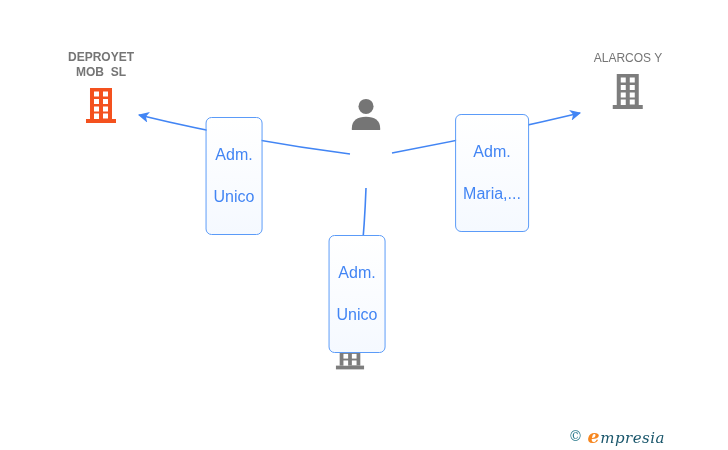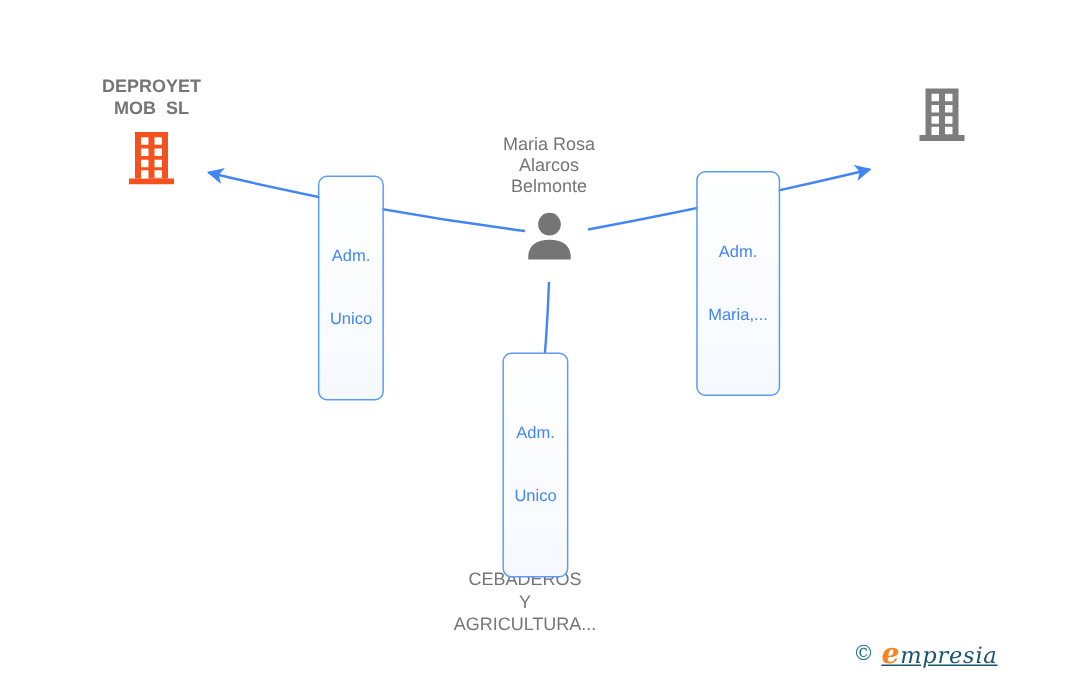--- a/index.html
+++ b/index.html
@@ -28,37 +28,37 @@
   .person-name{color:#757575;font-size:12px;line-height:14px;margin-bottom:8px;}
   .person-name .nline{display:block;white-space:pre;}
 
   .edge-label{
     position:absolute;
     transform:translateX(-50%);
     background:linear-gradient(#ffffff,#f5f9ff);
     border:1.6px solid #5b9bf8;
     border-radius:6px;
     color:#4285f4;
-    font-size:11px;
+    font-size:16px;
     line-height:14px;
     text-align:center;
-    padding:18px 7px;
+    padding:2px 7px;
     cursor:pointer;
     white-space:pre;
   }
   .edge-label .lline{display:block;}
 
   #brand{
     position:absolute;
     right:3px;bottom:3px;
     display:flex;align-items:center;gap:5px;
     cursor:pointer;
   }
   .copy{color:#2a7a8c;font-size:14px;font-family:"DejaVu Serif",serif;}
-  .brand-word{font-family:"DejaVu Serif",serif;font-style:italic;font-size:15px;color:#19566b;letter-spacing:0.5px;text-decoration:underline;}
+  .brand-word{font-family:"DejaVu Serif",serif;font-style:italic;font-size:15px;color:#19566b;letter-spacing:0.5px;}
   .brand-e{color:#f6861f;font-size:19px;font-weight:bold;}
 </style>
 </head>
 <body>
 
 <div id="canvas">
 
   <svg id="edges" width="728" height="450" viewBox="0 0 728 450">
     <defs>
       <marker id="arrow" viewBox="0 0 10 10" refX="9" refY="5" markerWidth="11" markerHeight="11" markerUnits="userSpaceOnUse" orient="auto-start-reverse">
@@ -90,20 +90,21 @@
           <rect x="18" y="19.5" width="5" height="5"></rect>
           <rect x="9" y="26.5" width="5" height="5.5"></rect>
           <rect x="18" y="26.5" width="5" height="5"></rect>
         </g>
       </svg>
     </span>
   </div>
 
   <div class="node" style="left:628px;top:51px;">
     <div class="node-name">
+      <span class="nline">ALARCOS Y</span>
     </div>
     <span class="icon-wrap">
       <svg width="32" height="36" viewBox="0 0 32 36">
         <g fill="#7d7d7d">
           <rect x="5" y="1" width="22" height="31"></rect>
           <rect x="1" y="32" width="30" height="4"></rect>
         </g>
         <g fill="#ffffff">
           <rect x="9" y="4.5" width="5" height="5"></rect>
           <rect x="18" y="4.5" width="5" height="5"></rect>
@@ -112,25 +113,20 @@
           <rect x="9" y="19.5" width="5" height="5"></rect>
           <rect x="18" y="19.5" width="5" height="5"></rect>
           <rect x="9" y="26.5" width="5" height="5.5"></rect>
           <rect x="18" y="26.5" width="5" height="5"></rect>
         </g>
       </svg>
     </span>
   </div>
 
   <div class="node" style="left:366px;top:89px;">
-    <div class="person-name">
-      <span class="nline">Maria Rosa</span>
-      <span class="nline">Alarcos</span>
-      <span class="nline">Belmonte</span>
-    </div>
     <span class="icon-wrap">
       <svg width="34" height="36" viewBox="0 0 36 36">
         <g fill="#757575">
           <circle cx="18" cy="10" r="8"></circle>
           <path d="M3 35 L3 33 C3 25 9 21 18 21 C27 21 33 25 33 33 L33 35 Z"></path>
         </g>
       </svg>
     </span>
   </div>
 
@@ -146,25 +142,20 @@
           <rect x="18" y="4.5" width="5" height="5"></rect>
           <rect x="9" y="12" width="5" height="5"></rect>
           <rect x="18" y="12" width="5" height="5"></rect>
           <rect x="9" y="19.5" width="5" height="5"></rect>
           <rect x="18" y="19.5" width="5" height="5"></rect>
           <rect x="9" y="26.5" width="5" height="5.5"></rect>
           <rect x="18" y="26.5" width="5" height="5"></rect>
         </g>
       </svg>
     </span>
-    <div class="node-name">
-      <span class="nline">CEBADEROS</span>
-      <span class="nline">Y</span>
-      <span class="nline">AGRICULTURA...</span>
-    </div>
   </div>
 
   <div class="edge-label" style="left:234px;top:117px;">
     <span class="lline">Adm.</span>
     <span class="lline">Unico</span>
   </div>
   <div class="edge-label" style="left:492px;top:114px;">
     <span class="lline">Adm.</span>
     <span class="lline">Maria,...</span>
   </div>

